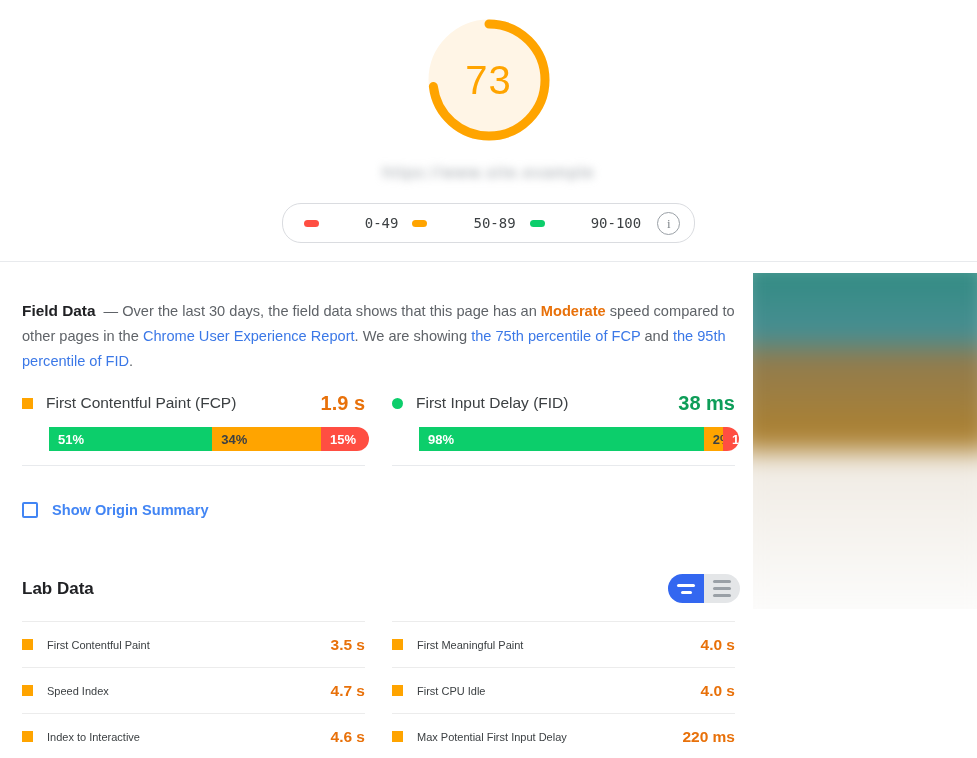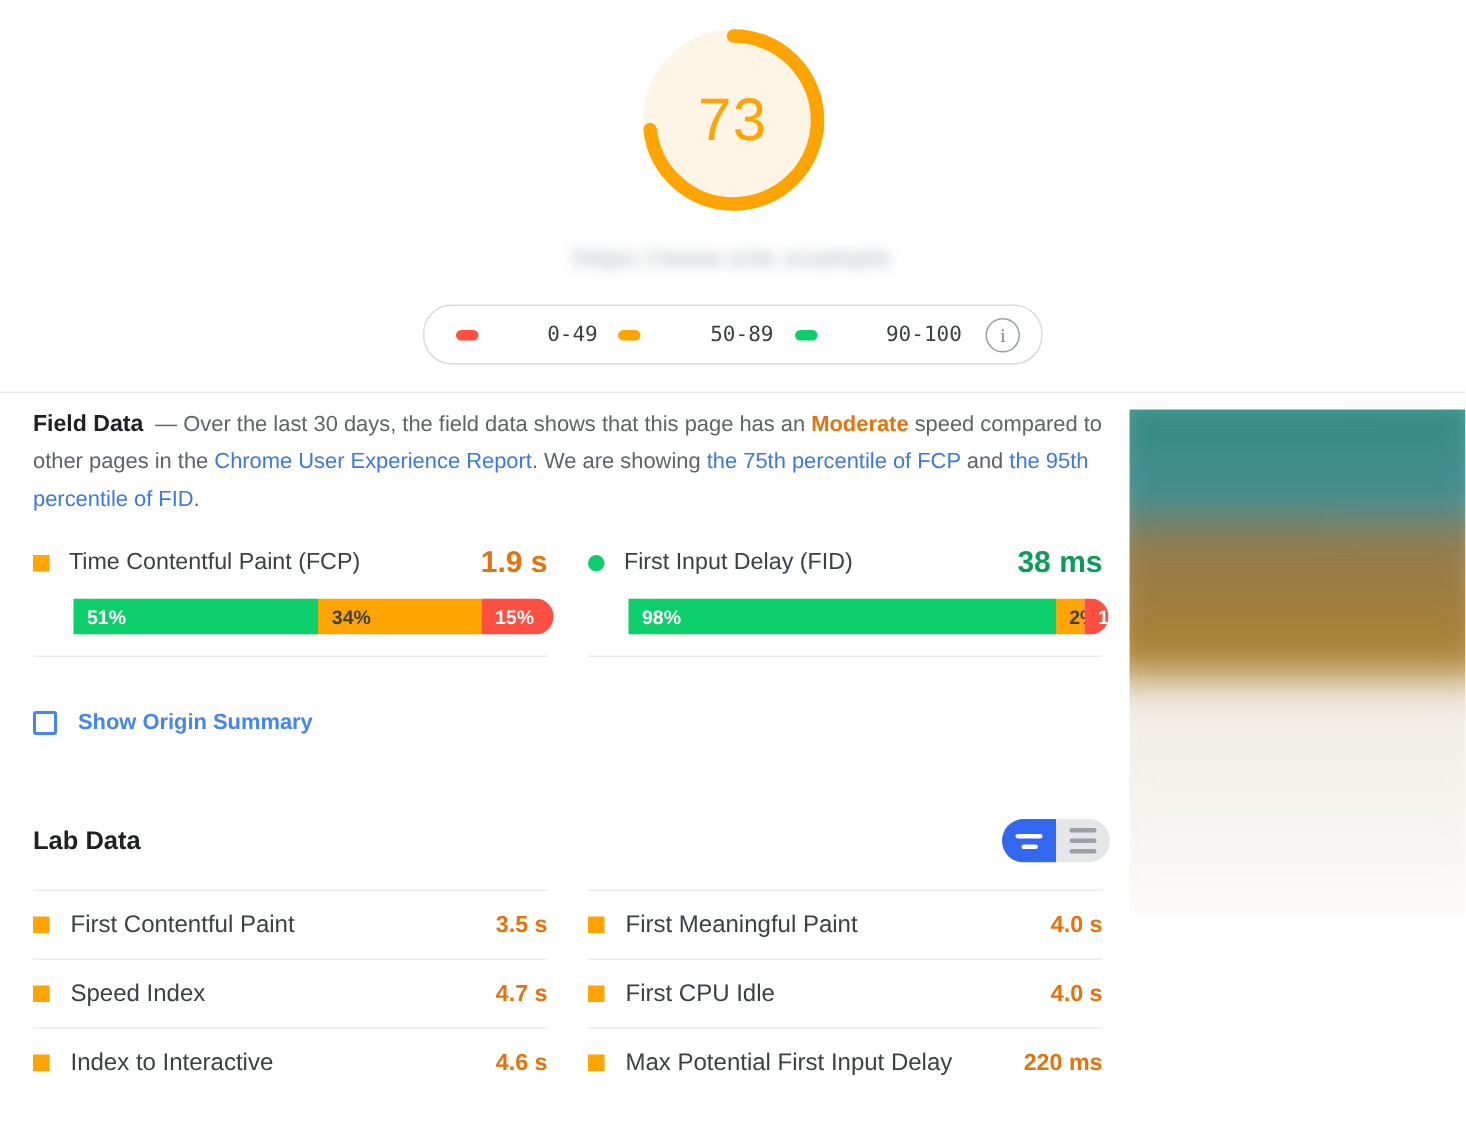--- a/index.html
+++ b/index.html
@@ -104,21 +104,21 @@
     justify-content: center;
     margin-left: 9px;
     line-height: 1;
     cursor: pointer;
   }
 
   
   .content {
     position: absolute;
     left: 22px;
-    top: 270px;
+    top: 298px;
     width: 718px;
   }
 
   .field-intro {
     font-size: 14.6px;
     line-height: 25px;
     color: #5f6368;
   }
   .field-intro .title {
     font-weight: bold;
@@ -270,21 +270,21 @@
   .lab-col.right { margin-left: 27px; }
   .lab-row {
     display: flex;
     align-items: center;
     height: 45px;
     border-top: 1px solid #ececec;
   }
   .lab-row .marker { margin-right: 14px; }
   .lab-name {
     flex: 1;
-    font-size: 16px;
+    font-size: 11px;
     color: #3c4043;
   }
   .lab-value {
     font-size: 15.5px;
     font-weight: bold;
     color: #e8710a;
   }
 
   
   .thumb {
@@ -360,21 +360,21 @@
 
   <div class="field-intro">
     <span class="title">Field Data</span><span>— Over the last 30 days, the field data shows that this page has an </span><span class="moderate">Moderate</span><span> speed compared to other pages in the </span><a href="#">Chrome User Experience Report</a><span>. We are showing </span><a href="#">the 75th percentile of FCP</a><span> and </span><a href="#">the 95th percentile of FID</a><span>.</span>
   </div>
 
   <div class="metrics-grid">
 
     <div class="metric-col">
       <div class="metric-head">
         <span class="marker" style="background: rgb(255, 164, 0);"></span>
-        <span class="metric-name">Time Contentful Paint (FCP)</span>
+        <span class="metric-name">First Contentful Paint (FCP)</span>
         <span class="metric-value orange">1.9 s</span>
       </div>
       <div class="dist-bar">
         <div class="dist-seg good" id="fcp-s0" style="width: 51%;">51%</div>
         <div class="dist-seg avg" id="fcp-s1" style="width: 34%;">34%</div>
         <div class="dist-seg slow" id="fcp-s2" style="width: 15%;">15%</div>
       </div>
       <div class="col-divider"></div>
     </div>
 

